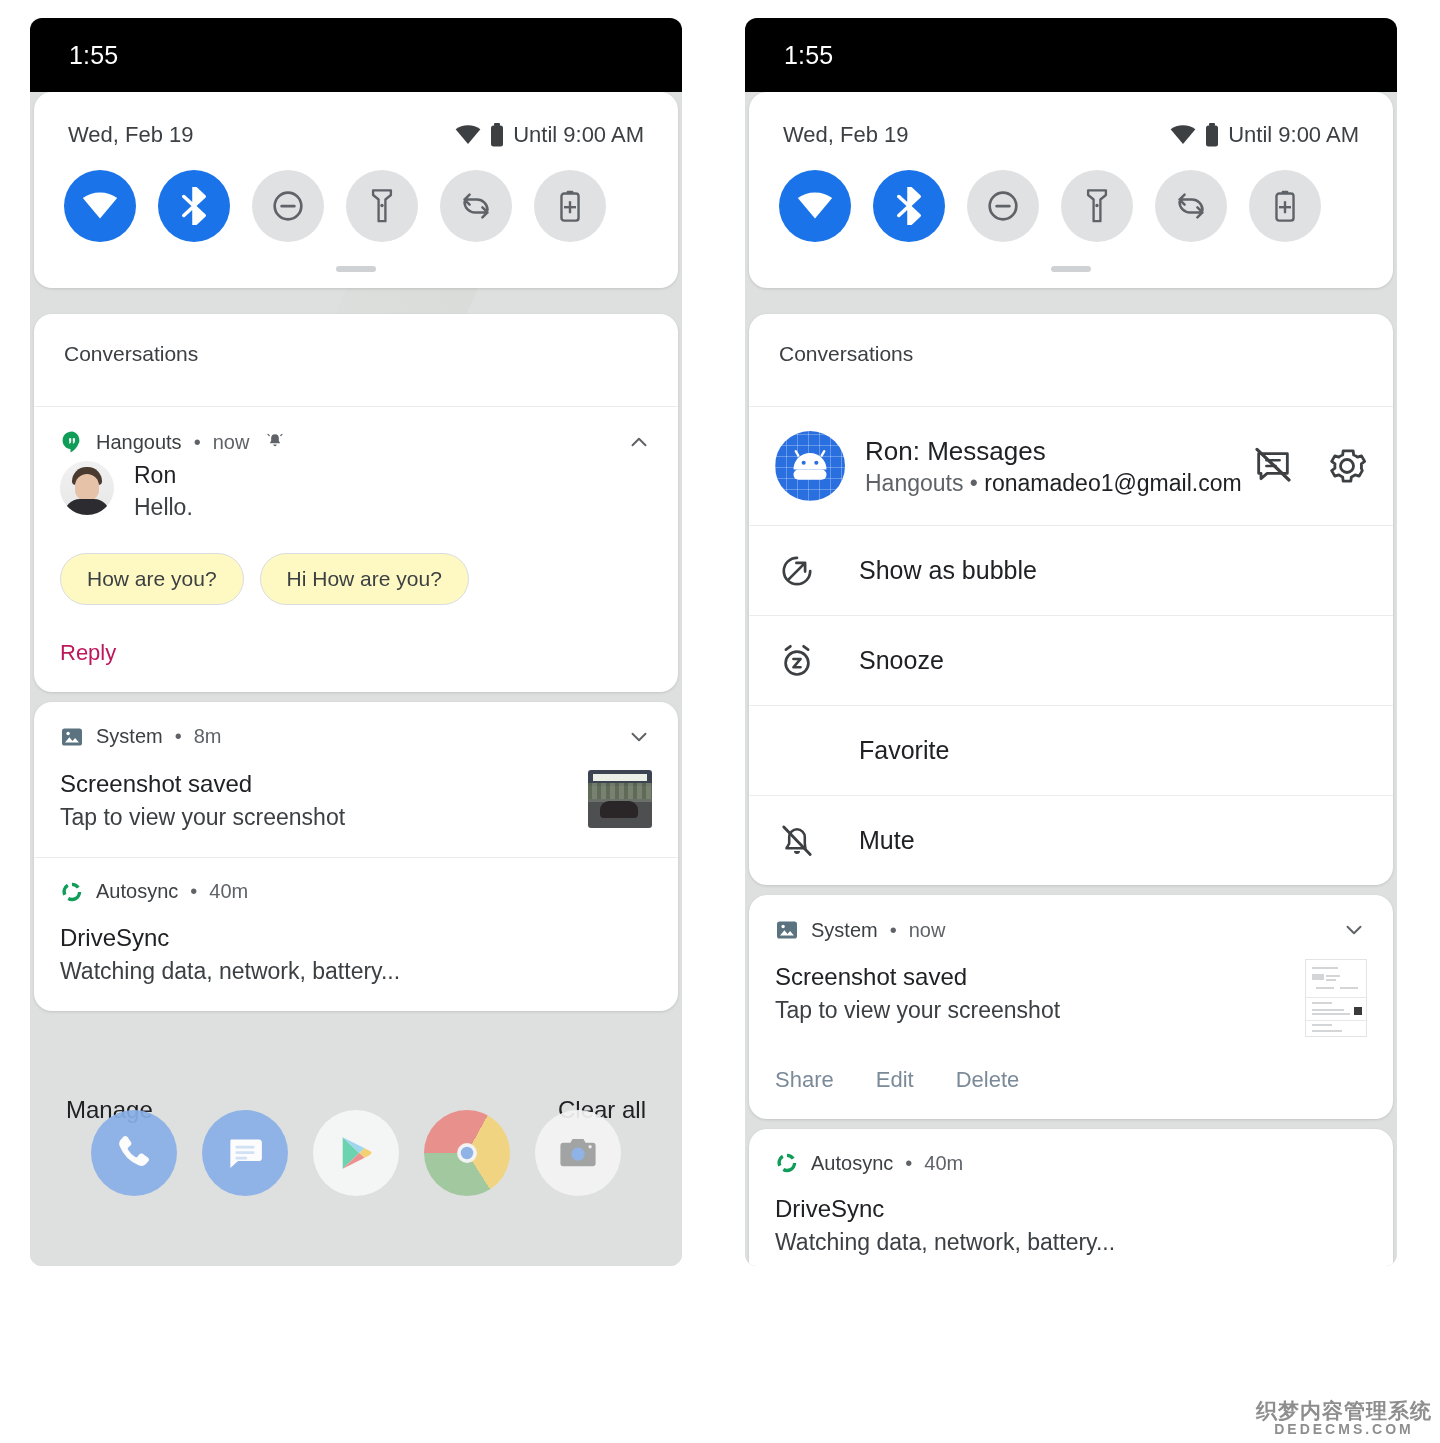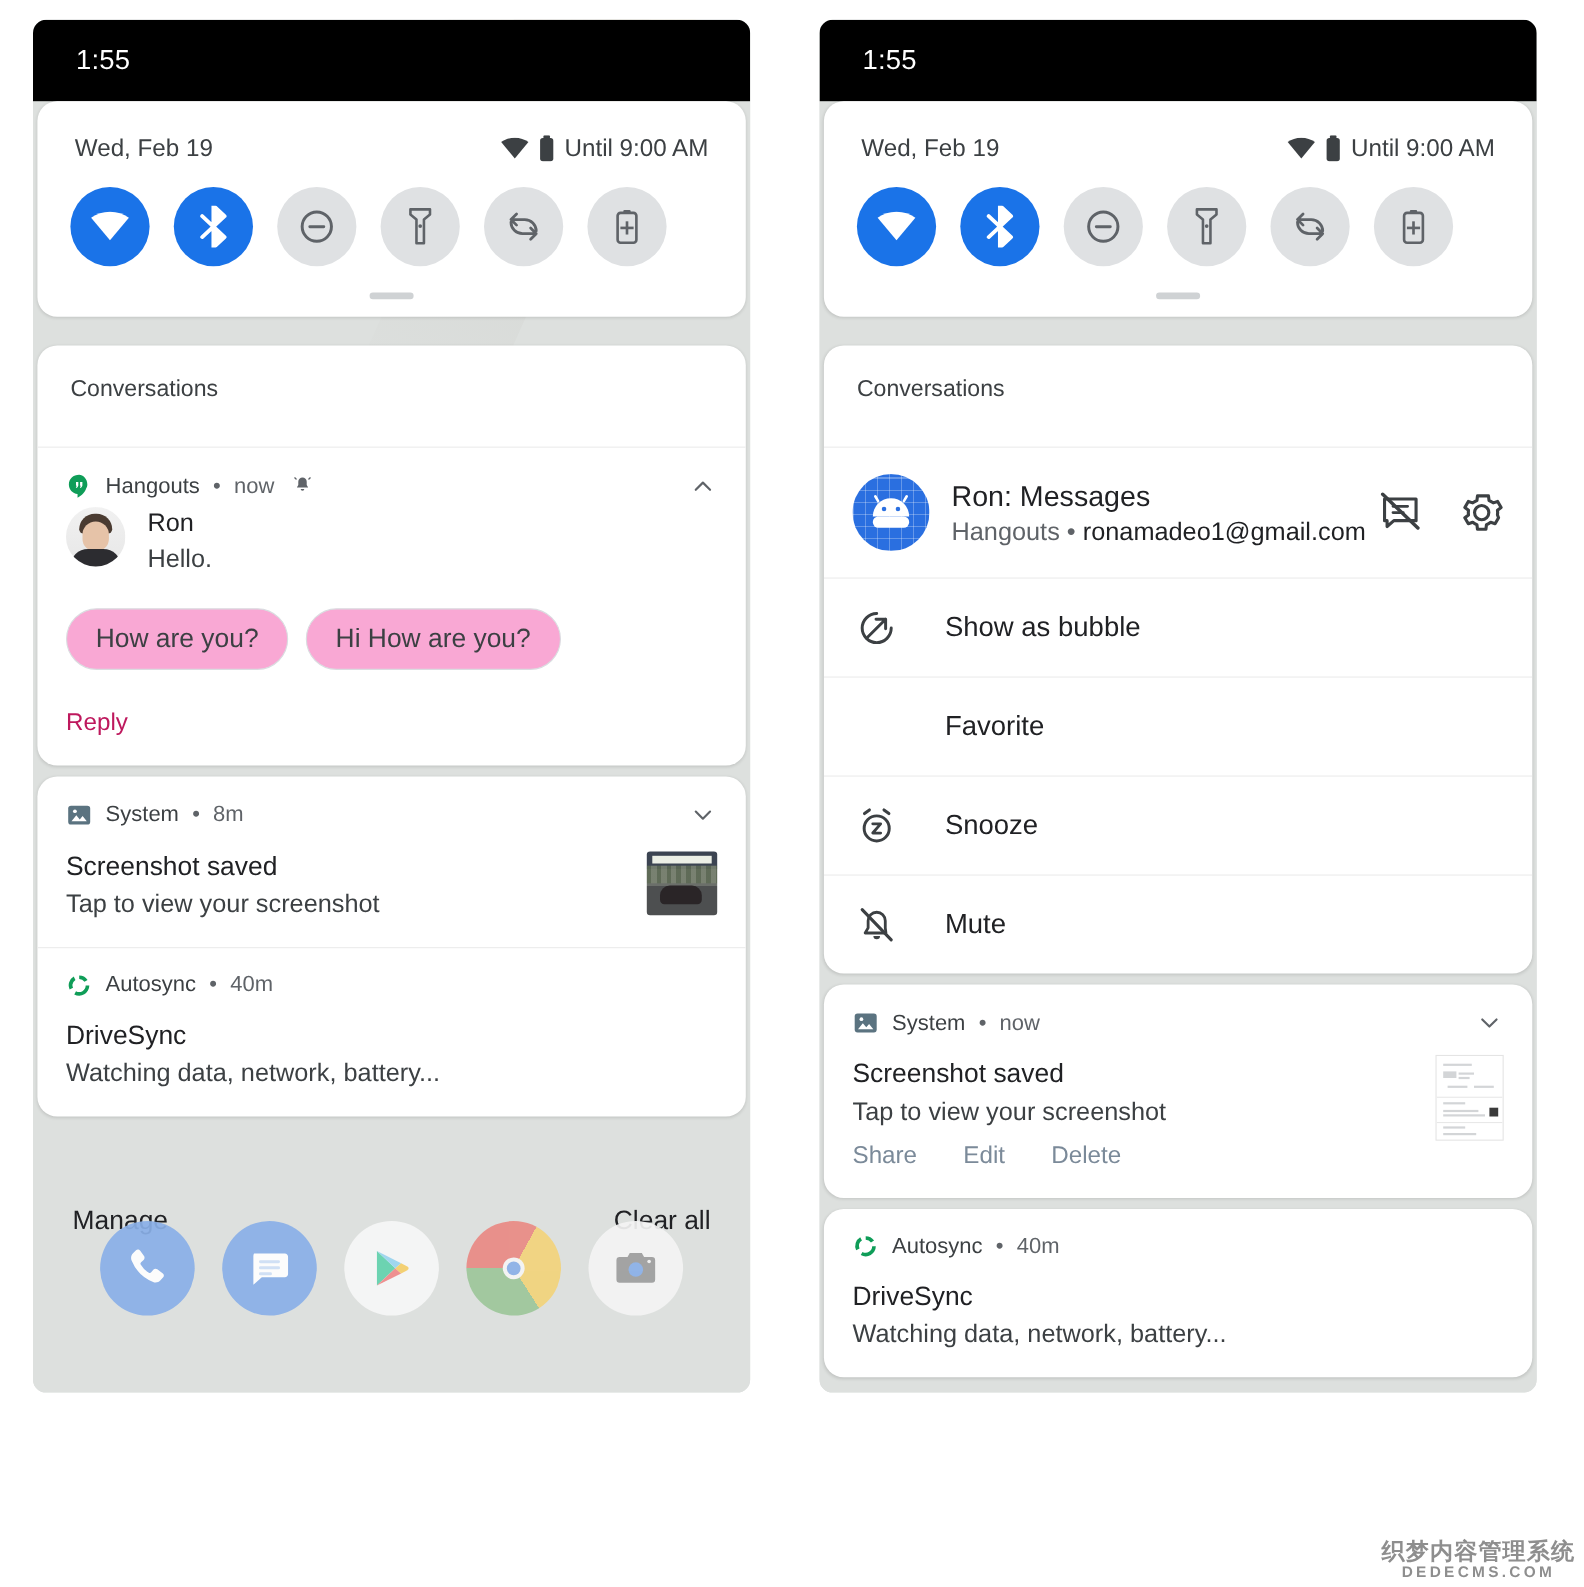--- a/index.html
+++ b/index.html
@@ -135,22 +135,22 @@
   .avatar-photo .body {
     position:absolute; left:4px; bottom:-4px; width:46px; height:20px;
     background:#2c2c30; border-radius: 16px 16px 0 0;
   }
   .msg-name { font-size:23px; color:#202124; font-weight:500; line-height:1.25; }
   .msg-text { font-size:23px; color:#3c4043; line-height:1.3; margin-top:3px; }
 
   .chips { display:flex; gap:16px; margin-top:30px; }
   .chip {
     border:1px solid #dadce0; border-radius: 30px;
-    padding: 13px 26px; font-size: 24px; color:#3c4043;
-    background:#f9a8d4; white-space:nowrap;
+    padding: 13px 26px; font-size: 21px; color:#3c4043;
+    background:#fef9c3; white-space:nowrap;
   }
   .reply-link { margin-top: 35px; font-size:22px; color:#be185d; }
 
   .notif-title { font-size:24px; color:#202124; font-weight:500; margin-top:20px; }
   .notif-body  { font-size:23px; color:#3c4043; margin-top:6px; }
   .notif-flex  { display:flex; align-items:flex-start; justify-content:flex-end; gap:18px; }
   .notif-texts { flex:1; min-width:0; }
 
   .thumb-game {
     width:64px; height:58px; flex:0 0 auto; margin-top: 20px;
@@ -164,21 +164,21 @@
     background: repeating-linear-gradient(90deg,#5d6a54 0 4px, #7b8472 4px 9px); opacity:.85; }
 
   .thumb-shot {
     width:62px; height:78px; flex:0 0 auto; margin-top: 16px;
     border:1px solid #e4e4e4; background:#fff; position:relative; overflow:hidden;
   }
   .thumb-shot .ln { position:absolute; background:#d3d5d7; height:2px; }
   .thumb-shot .blk { position:absolute; background:#3a3a3a; }
   .thumb-shot .sep { position:absolute; left:0; right:0; height:1px; background:#e8e8e8; }
 
-  .actions { display:flex; gap:42px; }
+  .actions { display:flex; gap:42px; margin-top: 30px; }
   .action { font-size:22px; color:#7b8a99; }
 
   
   .convmenu-head { display:flex; align-items:center; padding: 24px 26px 24px 26px; gap:20px; }
   .android-avatar {
     width:70px; height:70px; border-radius:50%; flex:0 0 auto;
     background:
       repeating-linear-gradient(0deg, rgba(255,255,255,.28) 0 1px, rgba(255,255,255,0) 1px 11px),
       repeating-linear-gradient(90deg, rgba(255,255,255,.28) 0 1px, rgba(255,255,255,0) 1px 11px),
       #2a6fe0;
@@ -631,33 +631,33 @@
           <span class="menu-icon">
             <svg width="36" height="36" viewBox="0 0 24 24">
                 <path d="M20.8 12a8.8 8.8 0 1 1-8.8-8.8" fill="none" stroke="#3c4043" stroke-width="1.8" stroke-linecap="round"></path>
                 <path d="M6.6 17.4 17.4 6.6M11.6 6.6h5.8v5.8" fill="none" stroke="#3c4043" stroke-width="1.8" stroke-linecap="round" stroke-linejoin="round"></path>
               </svg>
           </span>
           <span class="menu-label">Show as bubble</span>
         </div>
 
         <div class="menu-item">
-          <span class="menu-icon"></span>
-          <span class="menu-label">Favorite</span>
-        </div>
-
-        <div class="menu-item">
           <span class="menu-icon">
             <svg width="36" height="36" viewBox="0 0 24 24">
                 <circle cx="12" cy="13.4" r="7.6" fill="none" stroke="#3c4043" stroke-width="1.8"></circle>
                 <path d="M4.6 4.4 7.6 2.2M19.4 4.4 16.4 2.2" stroke="#3c4043" stroke-width="1.8" stroke-linecap="round"></path>
                 <path d="M9.6 10.6h4.8l-4.8 5.6h4.8" fill="none" stroke="#3c4043" stroke-width="1.7" stroke-linecap="round" stroke-linejoin="round"></path>
               </svg>
           </span>
           <span class="menu-label">Snooze</span>
+        </div>
+
+        <div class="menu-item">
+          <span class="menu-icon"></span>
+          <span class="menu-label">Favorite</span>
         </div>
 
         <div class="menu-item">
           <span class="menu-icon">
             <svg width="36" height="36" viewBox="0 0 24 24">
                 <path d="M17.6 16.8H5l1.8-3.1V9.4A5.2 5.2 0 0 1 12 4.2a5.2 5.2 0 0 1 5.2 5.2v4.3z" fill="none" stroke="#3c4043" stroke-width="1.7" stroke-linejoin="round"></path>
                 <path d="M10 18.6h4a2 2 0 0 1-4 0z" fill="#3c4043"></path>
                 <path d="M3.2 2.6 20.8 21" stroke="#3c4043" stroke-width="1.9" stroke-linecap="round"></path>
               </svg>
           </span>

